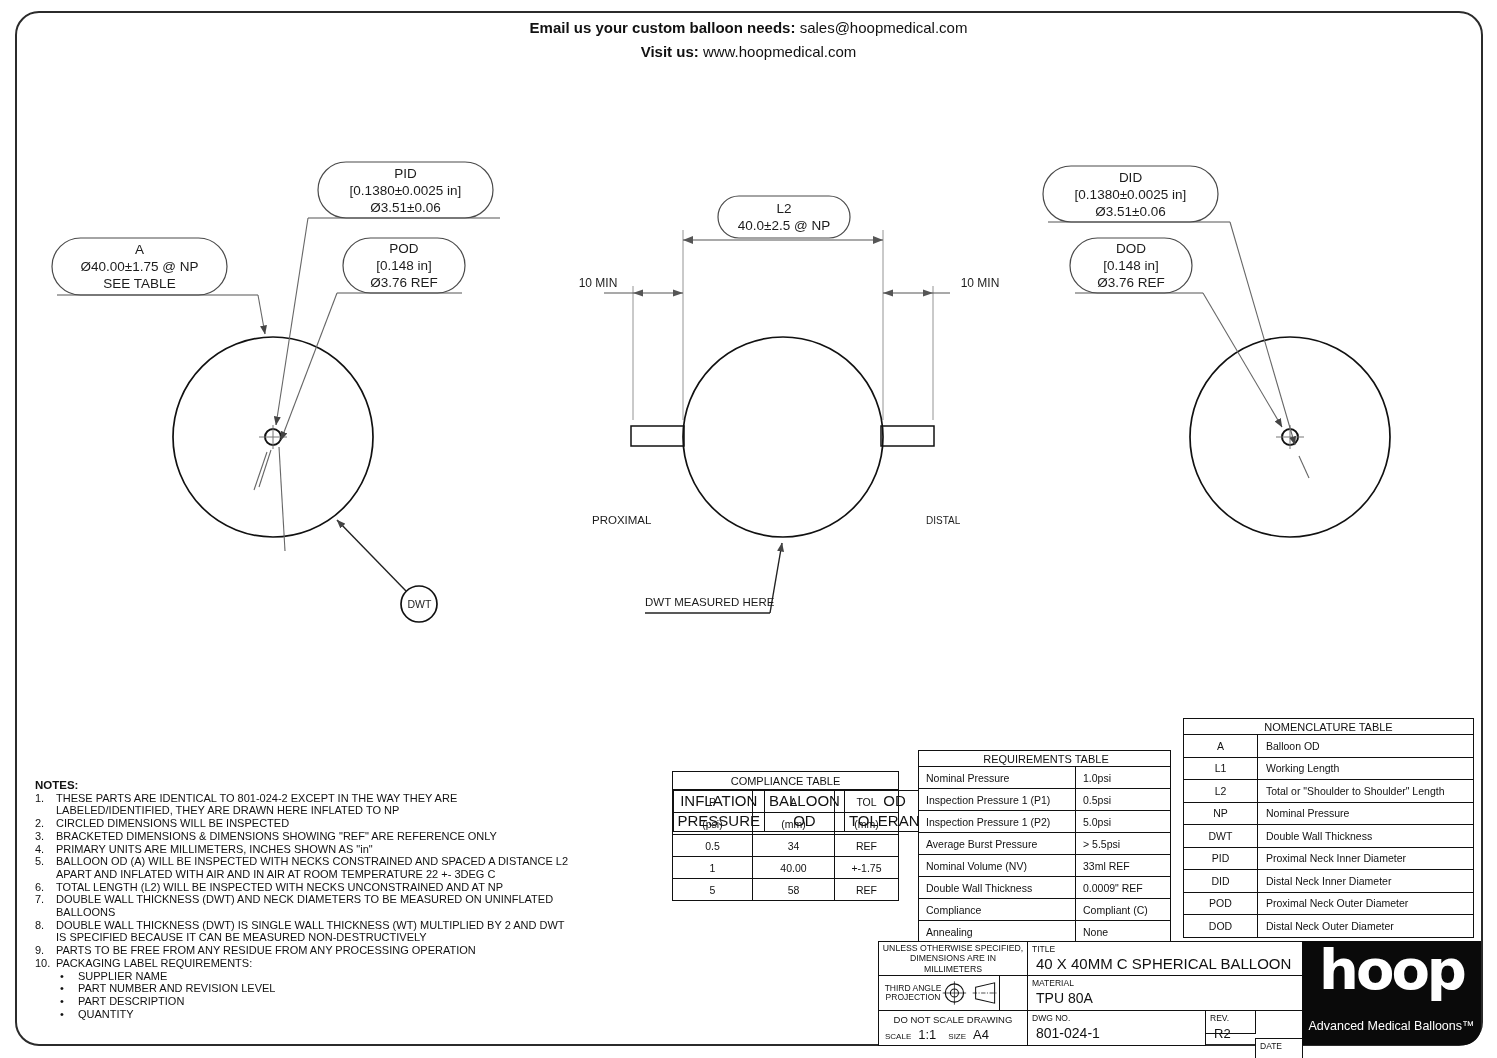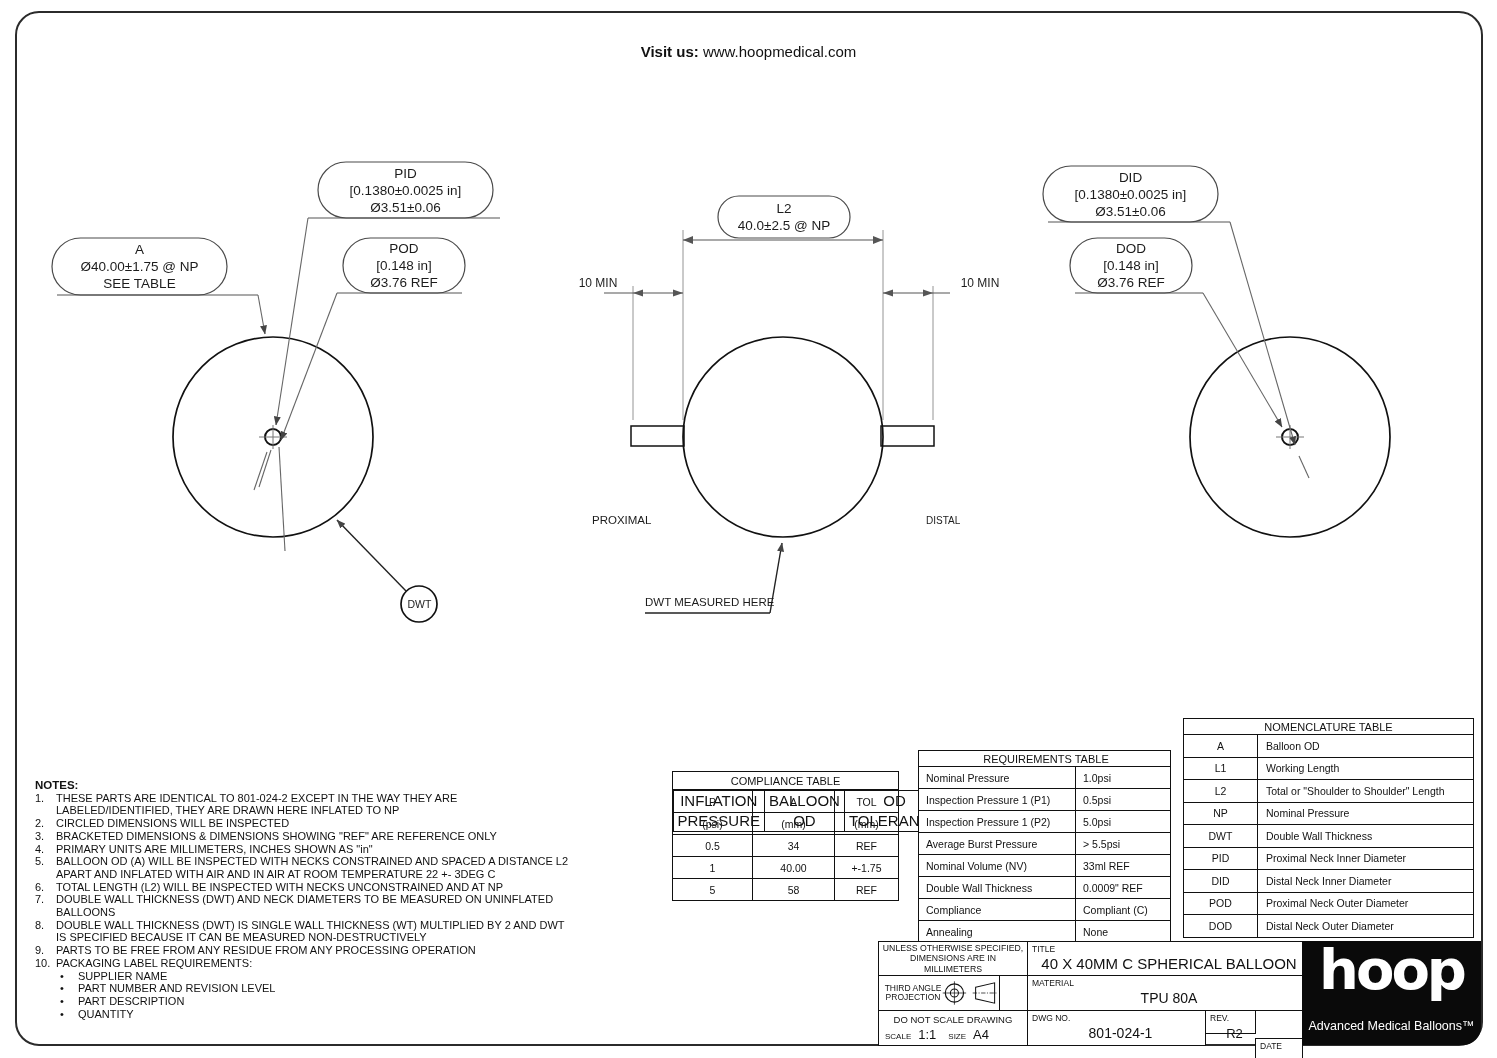--- a/index.html
+++ b/index.html
@@ -63,21 +63,21 @@
   #tbl-requirements{left:918px;top:750px;}
   #tbl-requirements td{height:21px;text-align:left;padding-left:7px;}
   #tbl-requirements td.t-title{height:15px;text-align:center;}
   #tbl-nomenclature{left:1183px;top:718px;}
   #tbl-nomenclature td{height:21.5px;}
   #tbl-nomenclature td.desc{text-align:left;padding-left:8px;}
   #tbl-nomenclature td.t-title{height:15px;}
   
   .tbcell{position:absolute;border:1.2px solid #111;box-sizing:border-box;background:#fff;}
   .tb-label{position:absolute;top:2px;left:4px;font-size:8.5px;color:#111;}
-  .tb-center{position:absolute;left:8px;right:0;text-align:center;}
+  .tb-center{position:absolute;left:8px;right:0;text-align:left;}
   #c1{left:878px;top:941px;width:150px;height:35px;display:flex;align-items:center;justify-content:center;}
   #c1 .uos{font-size:8.7px;line-height:10.5px;text-align:center;width:146px;}
   #c2{left:1027px;top:941px;width:276px;height:35px;}
   #c2 .val{top:13px;font-size:15px;}
   #c3{left:878px;top:975px;width:122px;height:36px;display:flex;align-items:center;padding-left:5px;}
   #c3 .proj{font-size:8.5px;line-height:9.5px;text-align:center;width:58px;flex:none;}
   #c4{left:1027px;top:975px;width:276px;height:36px;}
   #c4 .val{top:14px;font-size:14px;}
   #c5{left:878px;top:1010px;width:150px;height:36px;}
   #c5 .dnsd{position:absolute;top:3px;left:0;right:0;text-align:center;font-size:9.5px;}
@@ -97,20 +97,24 @@
              font-family:"DejaVu Sans","Liberation Sans",sans-serif;
              font-weight:bold;font-size:56px;letter-spacing:-3px;}
   .logo-tag{position:absolute;top:78px;left:0;right:0;text-align:center;color:#fff;font-size:12.5px;}
 </style>
 </head>
 <body>
 
 <div class="sheet">
   <div class="page-border"></div>
 
+  <div class="hdr" id="hdr1">
+    <span class="b">Email us your custom balloon needs:</span>
+    <span>sales@hoopmedical.com</span>
+  </div>
   <div class="hdr" id="hdr2">
     <span class="b">Visit us:</span>
     <span>www.hoopmedical.com</span>
   </div>
 
   <svg class="linework" width="1497" height="1058" viewBox="0 0 1497 1058">
     <defs>
       <marker id="ar" markerWidth="9" markerHeight="7" refX="8.5" refY="3.5" orient="auto" markerUnits="userSpaceOnUse">
         <path d="M0,0 L9,3.5 L0,7 z" fill="#444"></path>
       </marker>

